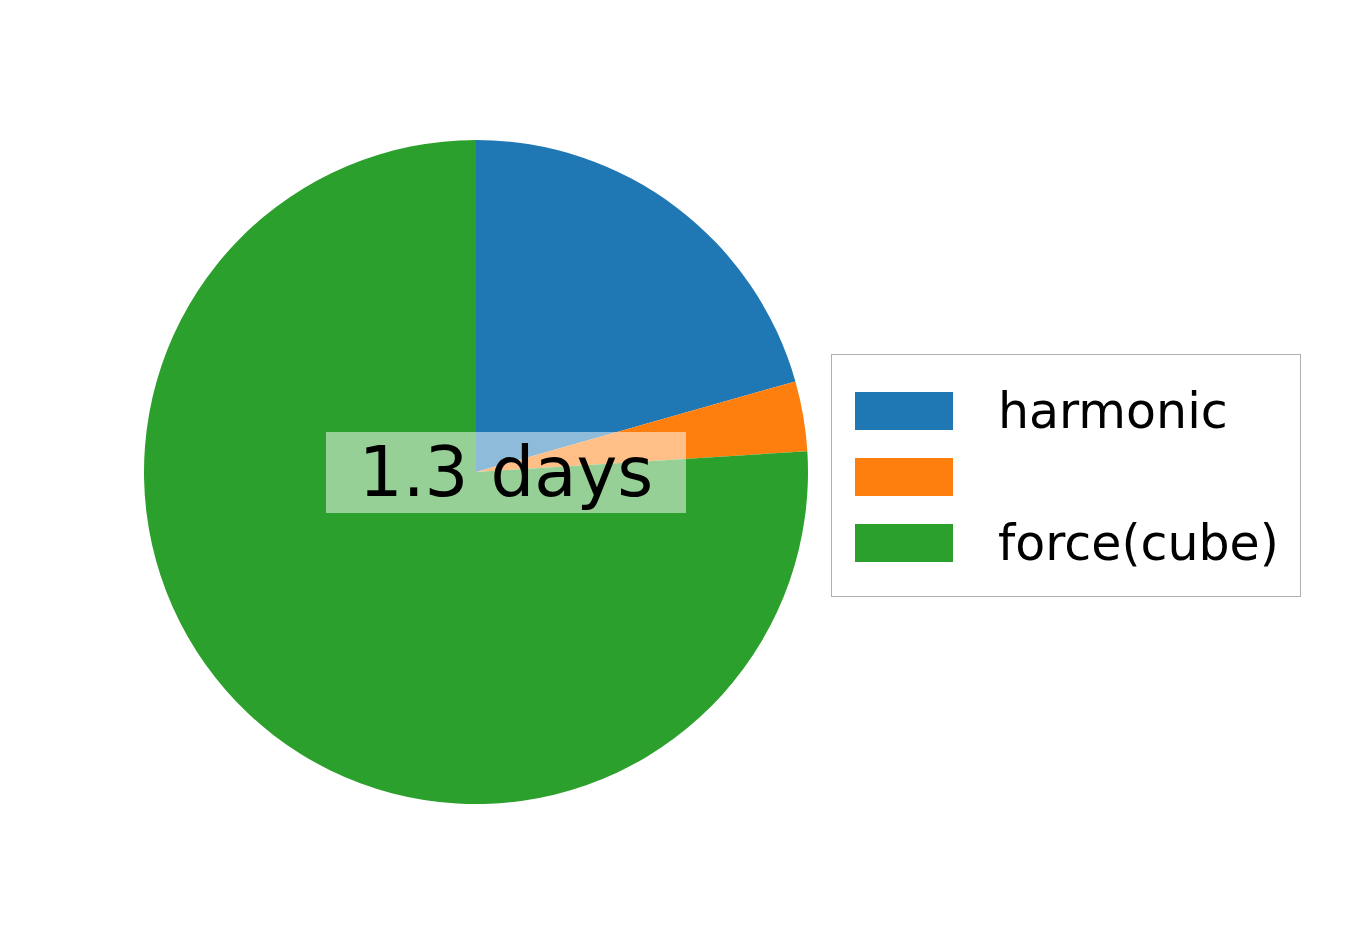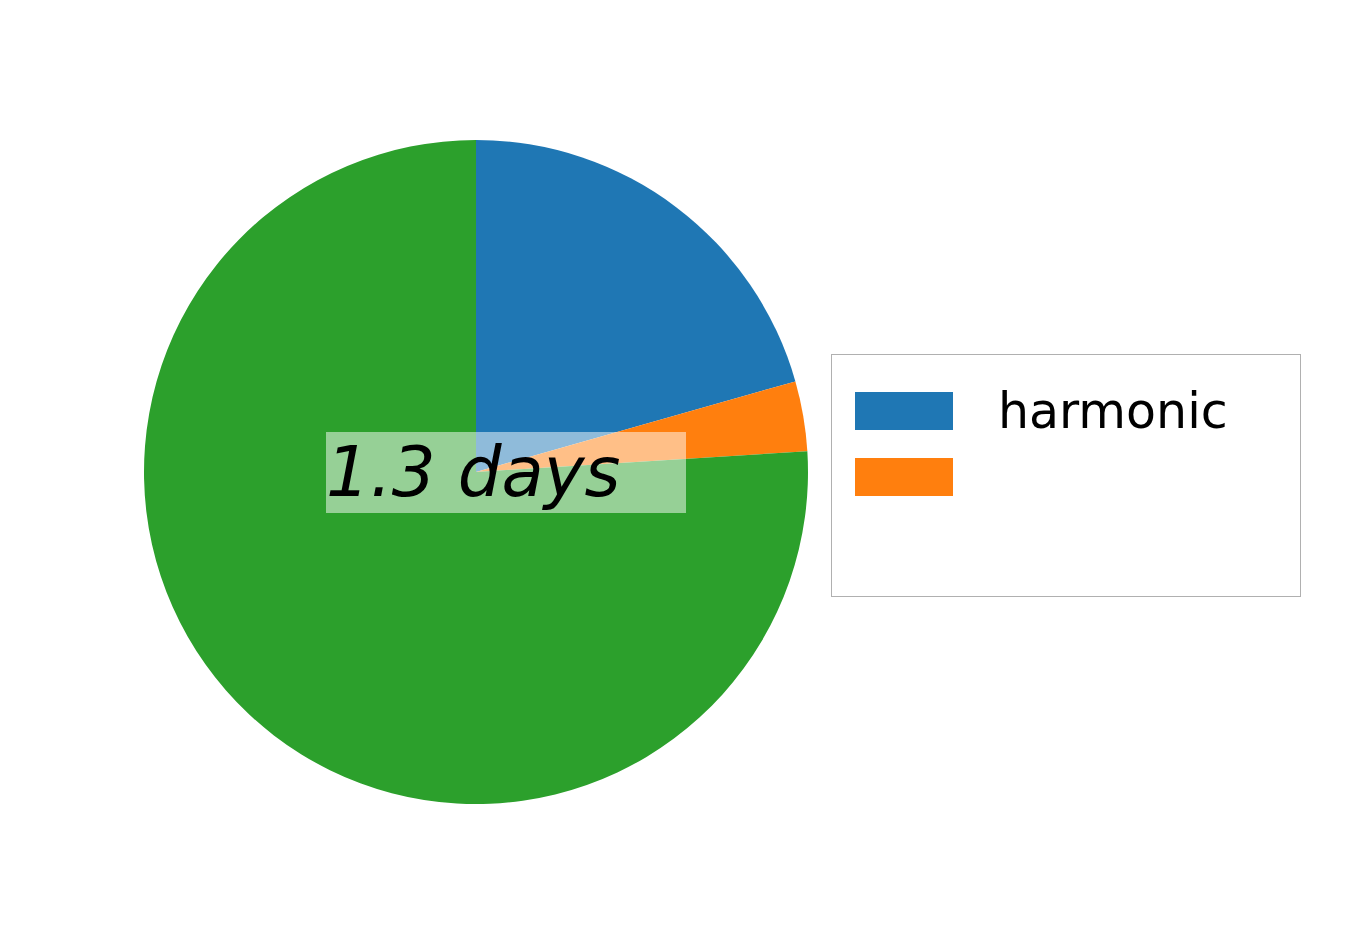--- a/index.html
+++ b/index.html
@@ -43,23 +43,22 @@
   
   #center-label {
     position: absolute;
     left: 326px;
     top: 432px;
     width: 360px;
     height: 81px;
     background: rgba(255, 255, 255, 0.5);
     display: flex;
     align-items: center;
-    justify-content: flex-start;
+    justify-content: center;
     box-sizing: border-box;
-    font-style: italic;
   }
   #center-label-text {
     font-family: "DejaVu Sans", sans-serif;
     font-size: 69px;
     line-height: 1;
     color: #000000;
     white-space: nowrap;
     letter-spacing: 0px;
   }
 
@@ -118,16 +117,20 @@
 
     <div class="legend-row">
       <span class="legend-swatch" style="background: rgb(31, 119, 180);"></span>
       <span class="legend-text">harmonic</span>
     </div>
 
     <div class="legend-row">
       <span class="legend-swatch" style="background: rgb(255, 127, 14);"></span>
     </div>
 
+    <div class="legend-row">
+      <span class="legend-swatch" style="background: rgb(44, 160, 44);"></span>
+      <span class="legend-text">force(cube)</span>
+    </div>
 
   </div>
 
 </div>
 
 </body></html>

